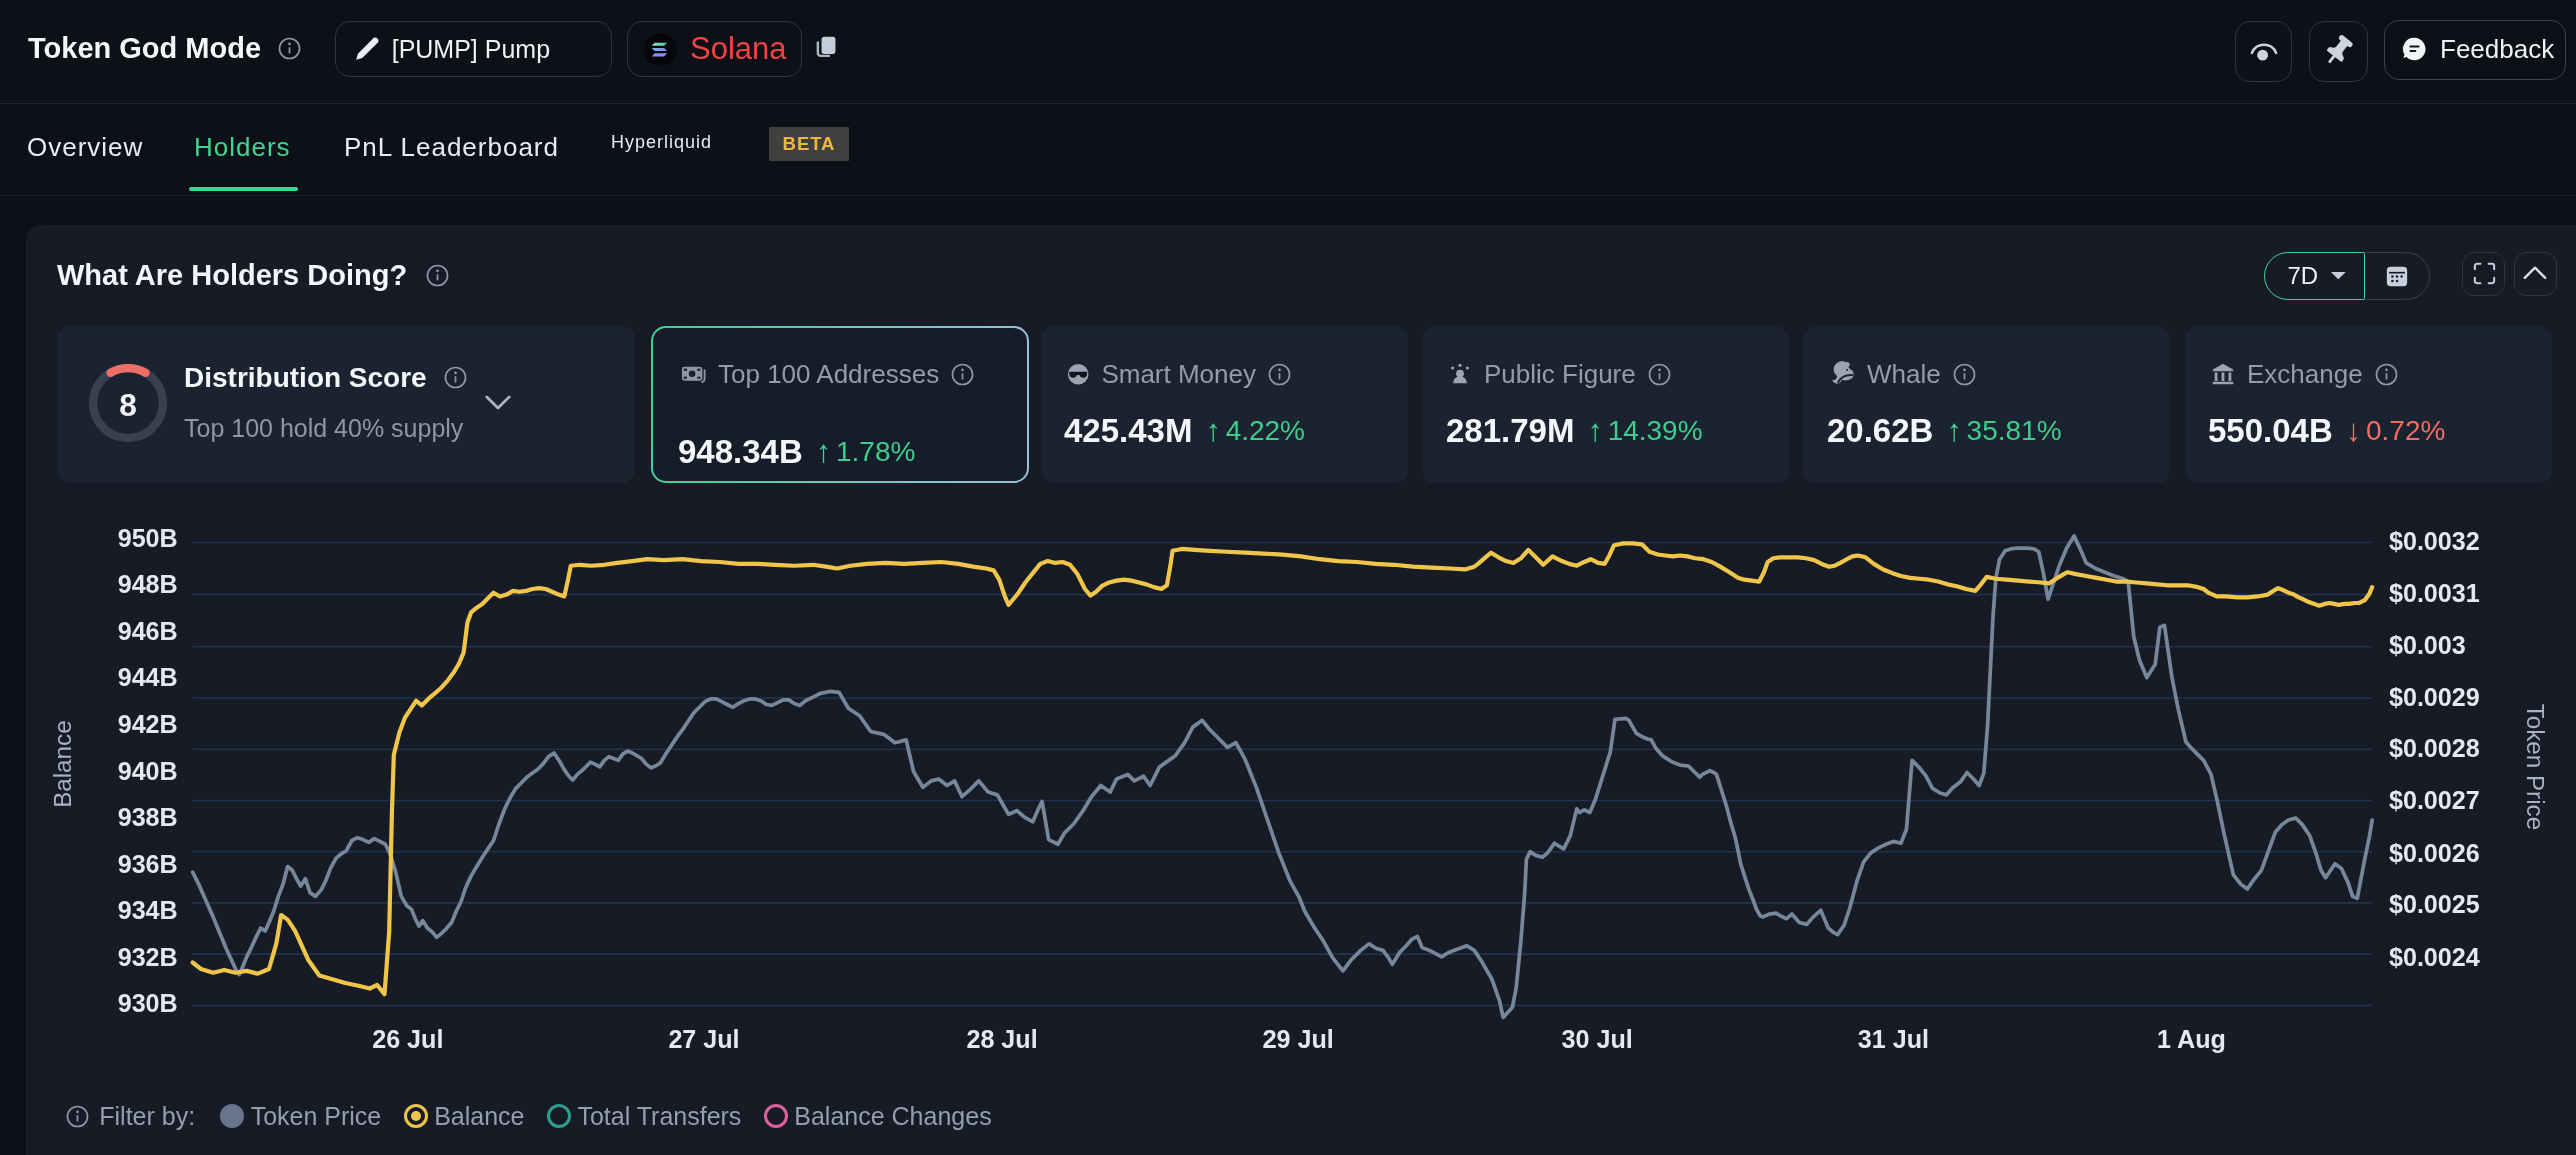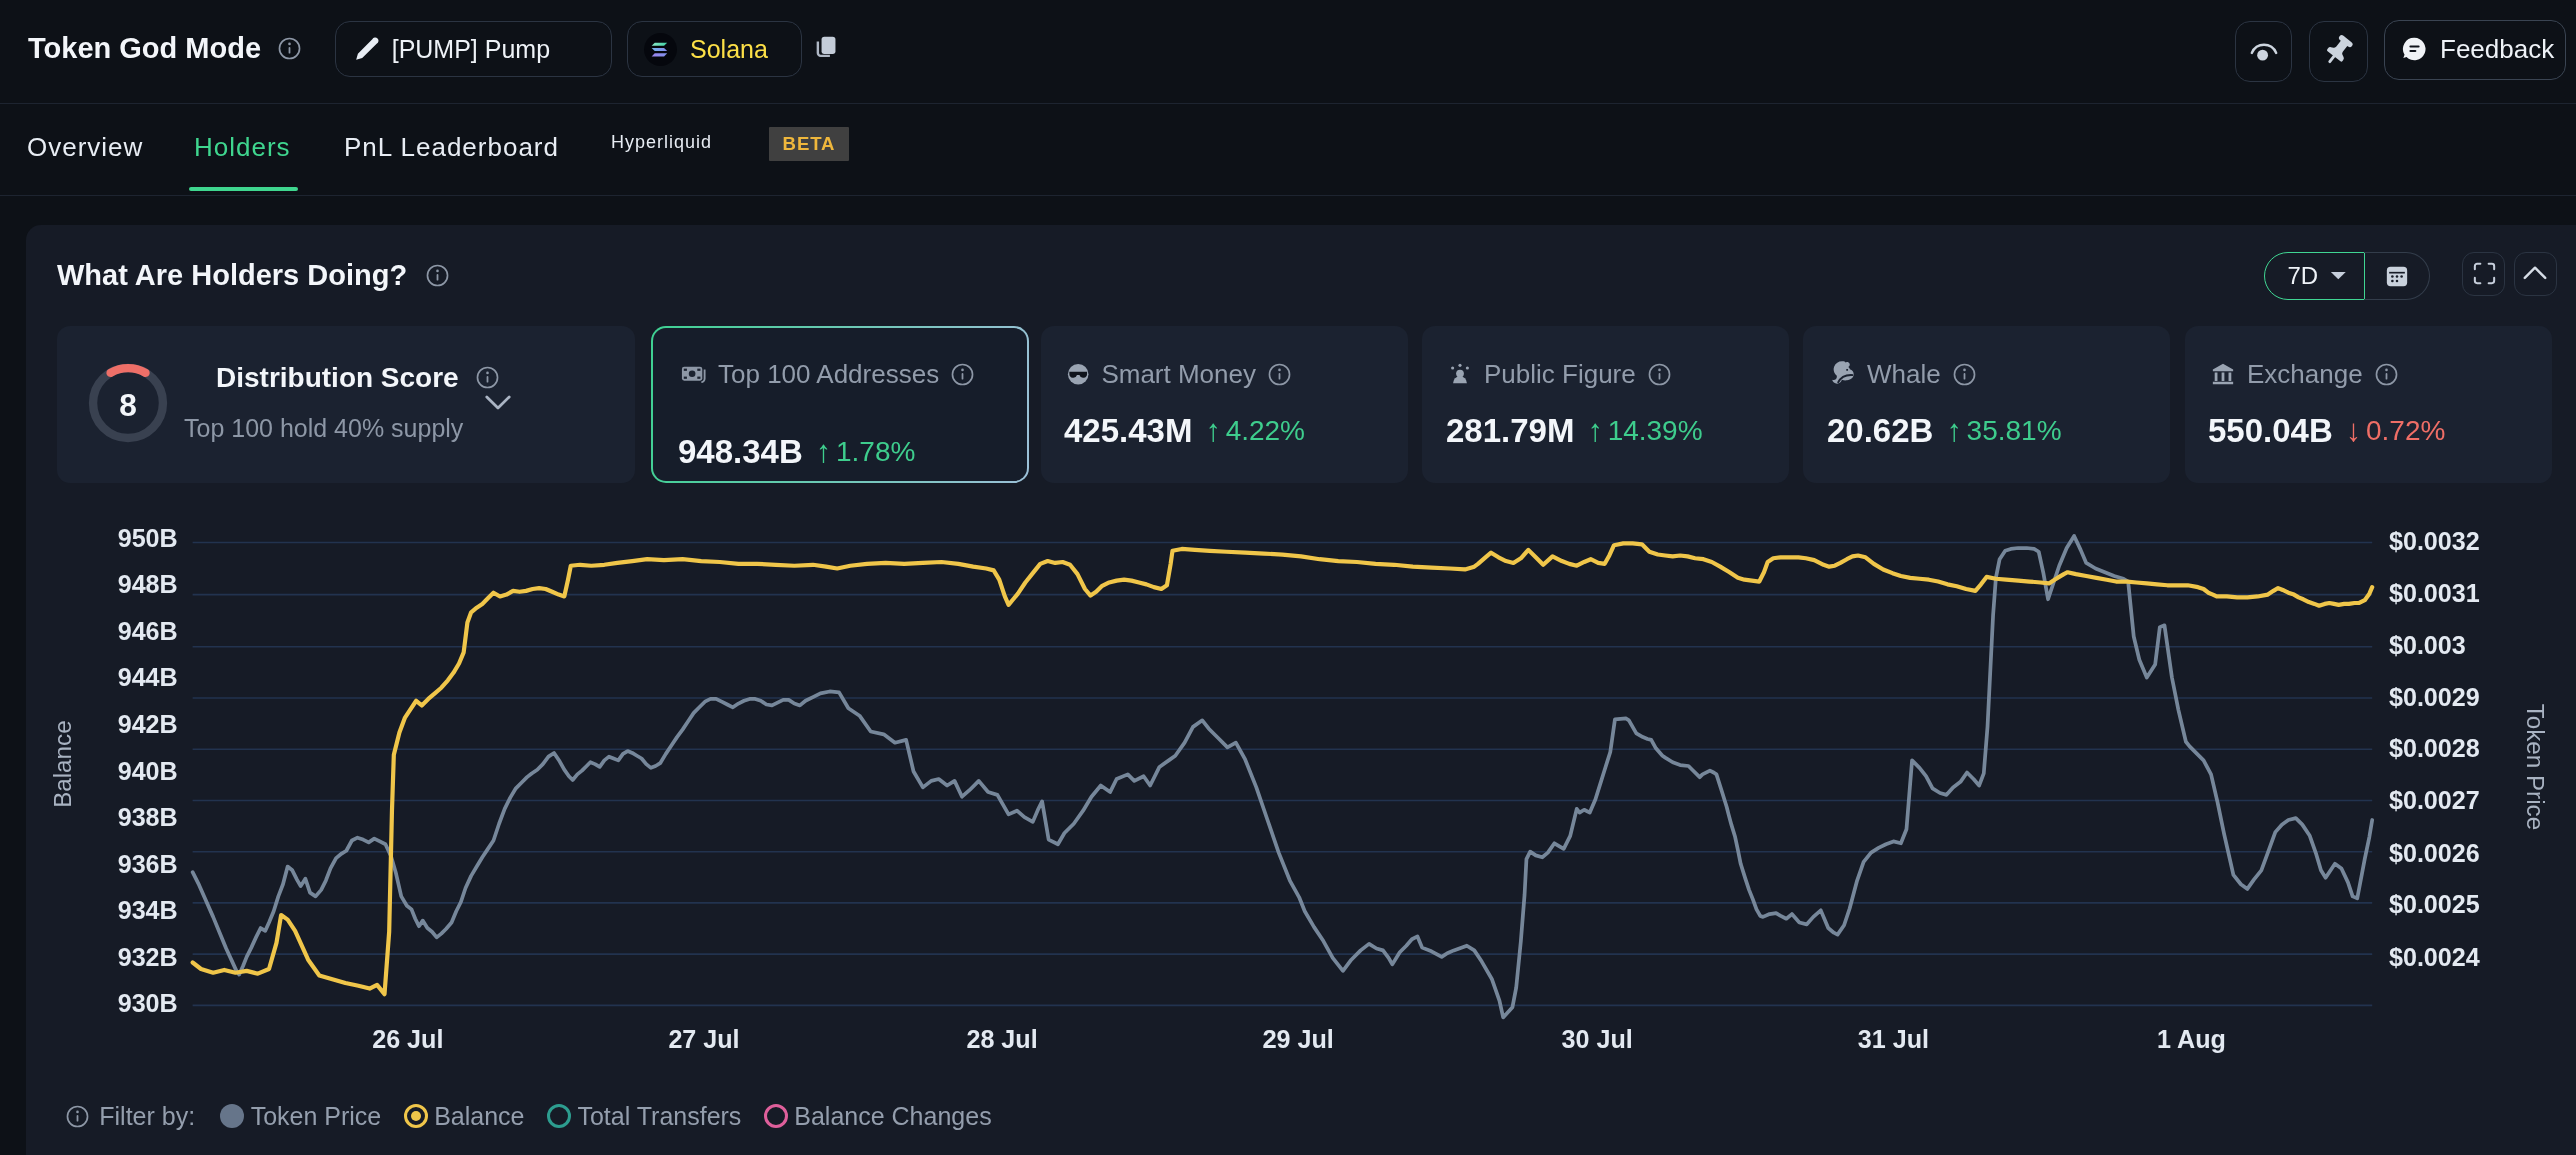--- a/index.html
+++ b/index.html
@@ -40,21 +40,21 @@
         </linearGradient>
         <linearGradient id="solC" x1="0" y1="0" x2="1" y2="0">
           <stop offset="0" stop-color="#9b82ec"></stop>
           <stop offset="1" stop-color="#8092ec"></stop>
         </linearGradient>
       </defs>
   <path d="M11.4 10.3h13.2l-3.3 3.3H8.1z" fill="url(#solA)"></path>
       <path d="M8.1 15.9h13.2l3.3 3.3H11.4z" fill="url(#solB)"></path>
       <path d="M11.4 21.5h13.2l-3.3 3.3H8.1z" fill="url(#solC)"></path>
     </svg>
-  <span style="font-size:25px;color:#fde047;">Solana</span>
+  <span style="font-size:31px;color:#ef4444;">Solana</span>
 </div>
 <svg class="abs" style="left:815px;top:35px;" width="22.4" height="25" viewBox="0 0 24 27">
     <path d="M16 22.5 h-10 a3 3 0 0 1 -3 -3 V 7" fill="none" stroke="#aeb7c4" stroke-width="2.6"></path>
     <rect x="7" y="2" width="15" height="18.5" rx="3" fill="#c3ccd8"></rect>
   </svg>
 
 <div class="abs" style="left:2235px;top:20.5px;width:57px;height:61px;border:1.4px solid #2b3442;border-radius:15px;"></div>
 <svg class="abs" style="left:2247px;top:37px;" width="34" height="28" viewBox="0 0 36 30">
     <path d="M5 17 A 14 14 0 0 1 31 17" fill="none" stroke="#cdd5df" stroke-width="2.7" stroke-linecap="round"></path>
     <circle cx="16.5" cy="19.5" r="5.8" fill="#cdd5df"></circle>
@@ -125,21 +125,21 @@
     <path d="M3 15 L14 4 L25 15" fill="none" stroke="#d6dde6" stroke-width="2.6" stroke-linecap="round" stroke-linejoin="round"></path>
   </svg>
 
 <div class="abs" style="left:57px;top:326px;width:578px;height:157px;background:#1b2230;border-radius:13px;"></div>
 <svg class="abs" style="left:87px;top:362px;" width="82" height="82" viewBox="0 0 88 88">
  <circle cx="44" cy="44" r="37.5" fill="none" stroke="#394150" stroke-width="9"></circle>
  <path d="M 25.3 11.6 A 37.5 37.5 0 0 1 62.8 11.6" fill="none" stroke="#ee6f68" stroke-width="9" stroke-linecap="round"></path>
  <text x="44" y="46.5" text-anchor="middle" dominant-baseline="central" font-size="34" font-weight="700" fill="#f3f6fa" font-family="Liberation Sans">8</text>
 </svg>
 <div class="abs row" style="left:184px;top:358px;height:39px;gap:17px;">
-  <span style="font-size:28px;font-weight:700;color:#f3f6fa;margin-left:32px;">Distribution Score</span>
+  <span style="font-size:28px;font-weight:700;color:#f3f6fa;">Distribution Score</span>
   <svg width="23" height="23" viewBox="0 0 22 22" style="flex:0 0 auto;">
       <circle cx="11" cy="11" r="9.6" fill="none" stroke="#8d97a6" stroke-width="1.6"></circle>
       <rect x="10.15" y="9.6" width="1.7" height="6.2" rx="0.85" fill="#8d97a6"></rect>
       <circle cx="11" cy="6.6" r="1.25" fill="#8d97a6"></circle>
     </svg>
 </div>
 <div class="abs" style="left:184px;top:414px;font-size:25px;color:#8d97a6;">Top 100 hold 40% supply</div>
 <svg class="abs" style="left:484px;top:394px;" width="28" height="17" viewBox="0 0 30 18">
     <path d="M3 3 L15 15 L27 3" fill="none" stroke="#aab4c3" stroke-width="3" stroke-linecap="round" stroke-linejoin="round"></path>
   </svg>

